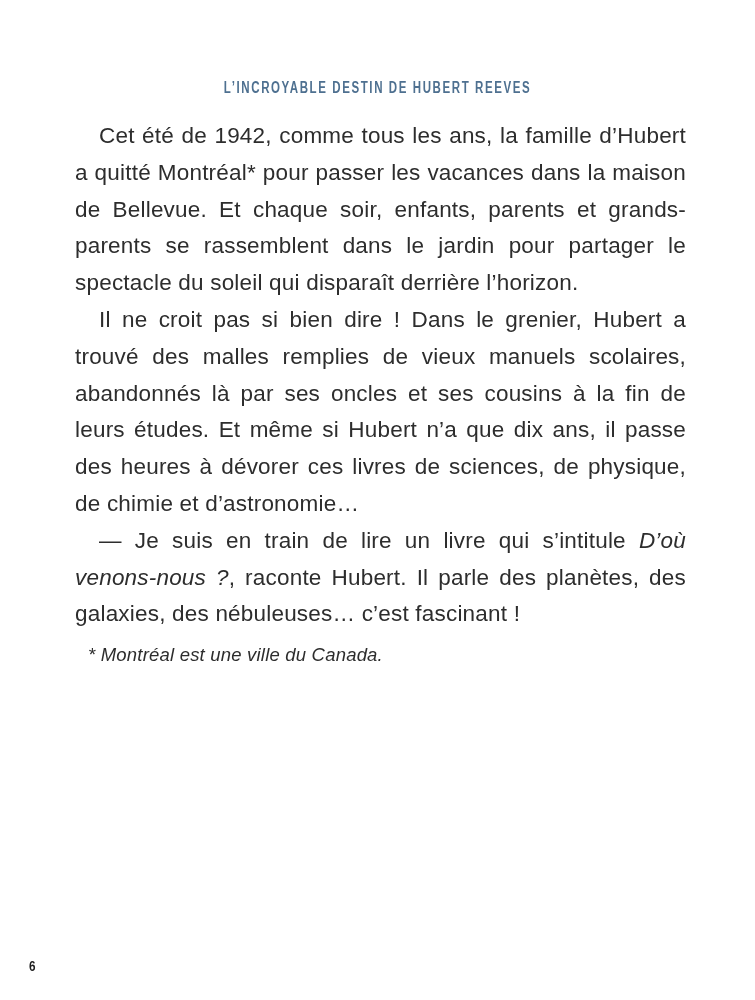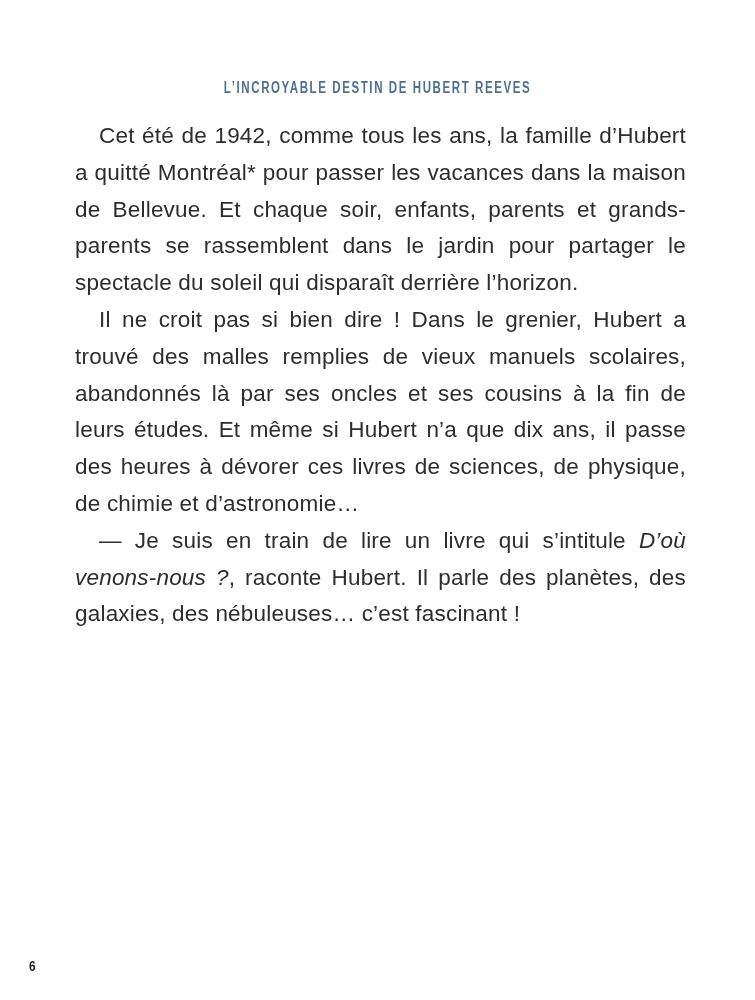--- a/index.html
+++ b/index.html
@@ -83,19 +83,20 @@
 <div class="page">
 
   <header class="running-head">
     <span class="condensed">L’INCROYABLE DESTIN DE HUBERT REEVES</span>
   </header>
 
   <main class="text-block">
     <p>Cet été de 1942, comme tous les ans, la famille d’Hubert a quitté Montréal* pour passer les vacances dans la maison de Bellevue. Et chaque soir, enfants, parents et grands-parents se rassemblent dans le jardin pour partager le spectacle du soleil qui disparaît derrière l’horizon.</p>
     <p>Il ne croit pas si bien dire&nbsp;! Dans le grenier, Hubert a trouvé des malles remplies de vieux manuels scolaires, abandonnés là par ses oncles et ses cousins à la fin de leurs études. Et même si Hubert n’a que dix ans, il passe des heures à dévorer ces livres de sciences, de physique, de chimie et d’astronomie…</p>
     <p><span>— Je suis en train de lire un livre qui s’intitule </span><em>D’où venons-nous&nbsp;?</em><span>, raconte Hubert. Il parle des planètes, des galaxies, des nébuleuses… c’est fascinant&nbsp;!</span></p>
+    <p class="footnote">* Montréal est une ville du Canada.</p>
   </main>
 
   <footer class="page-number">
     <span class="condensed">6</span>
   </footer>
 
 </div>
 
 </body></html>

